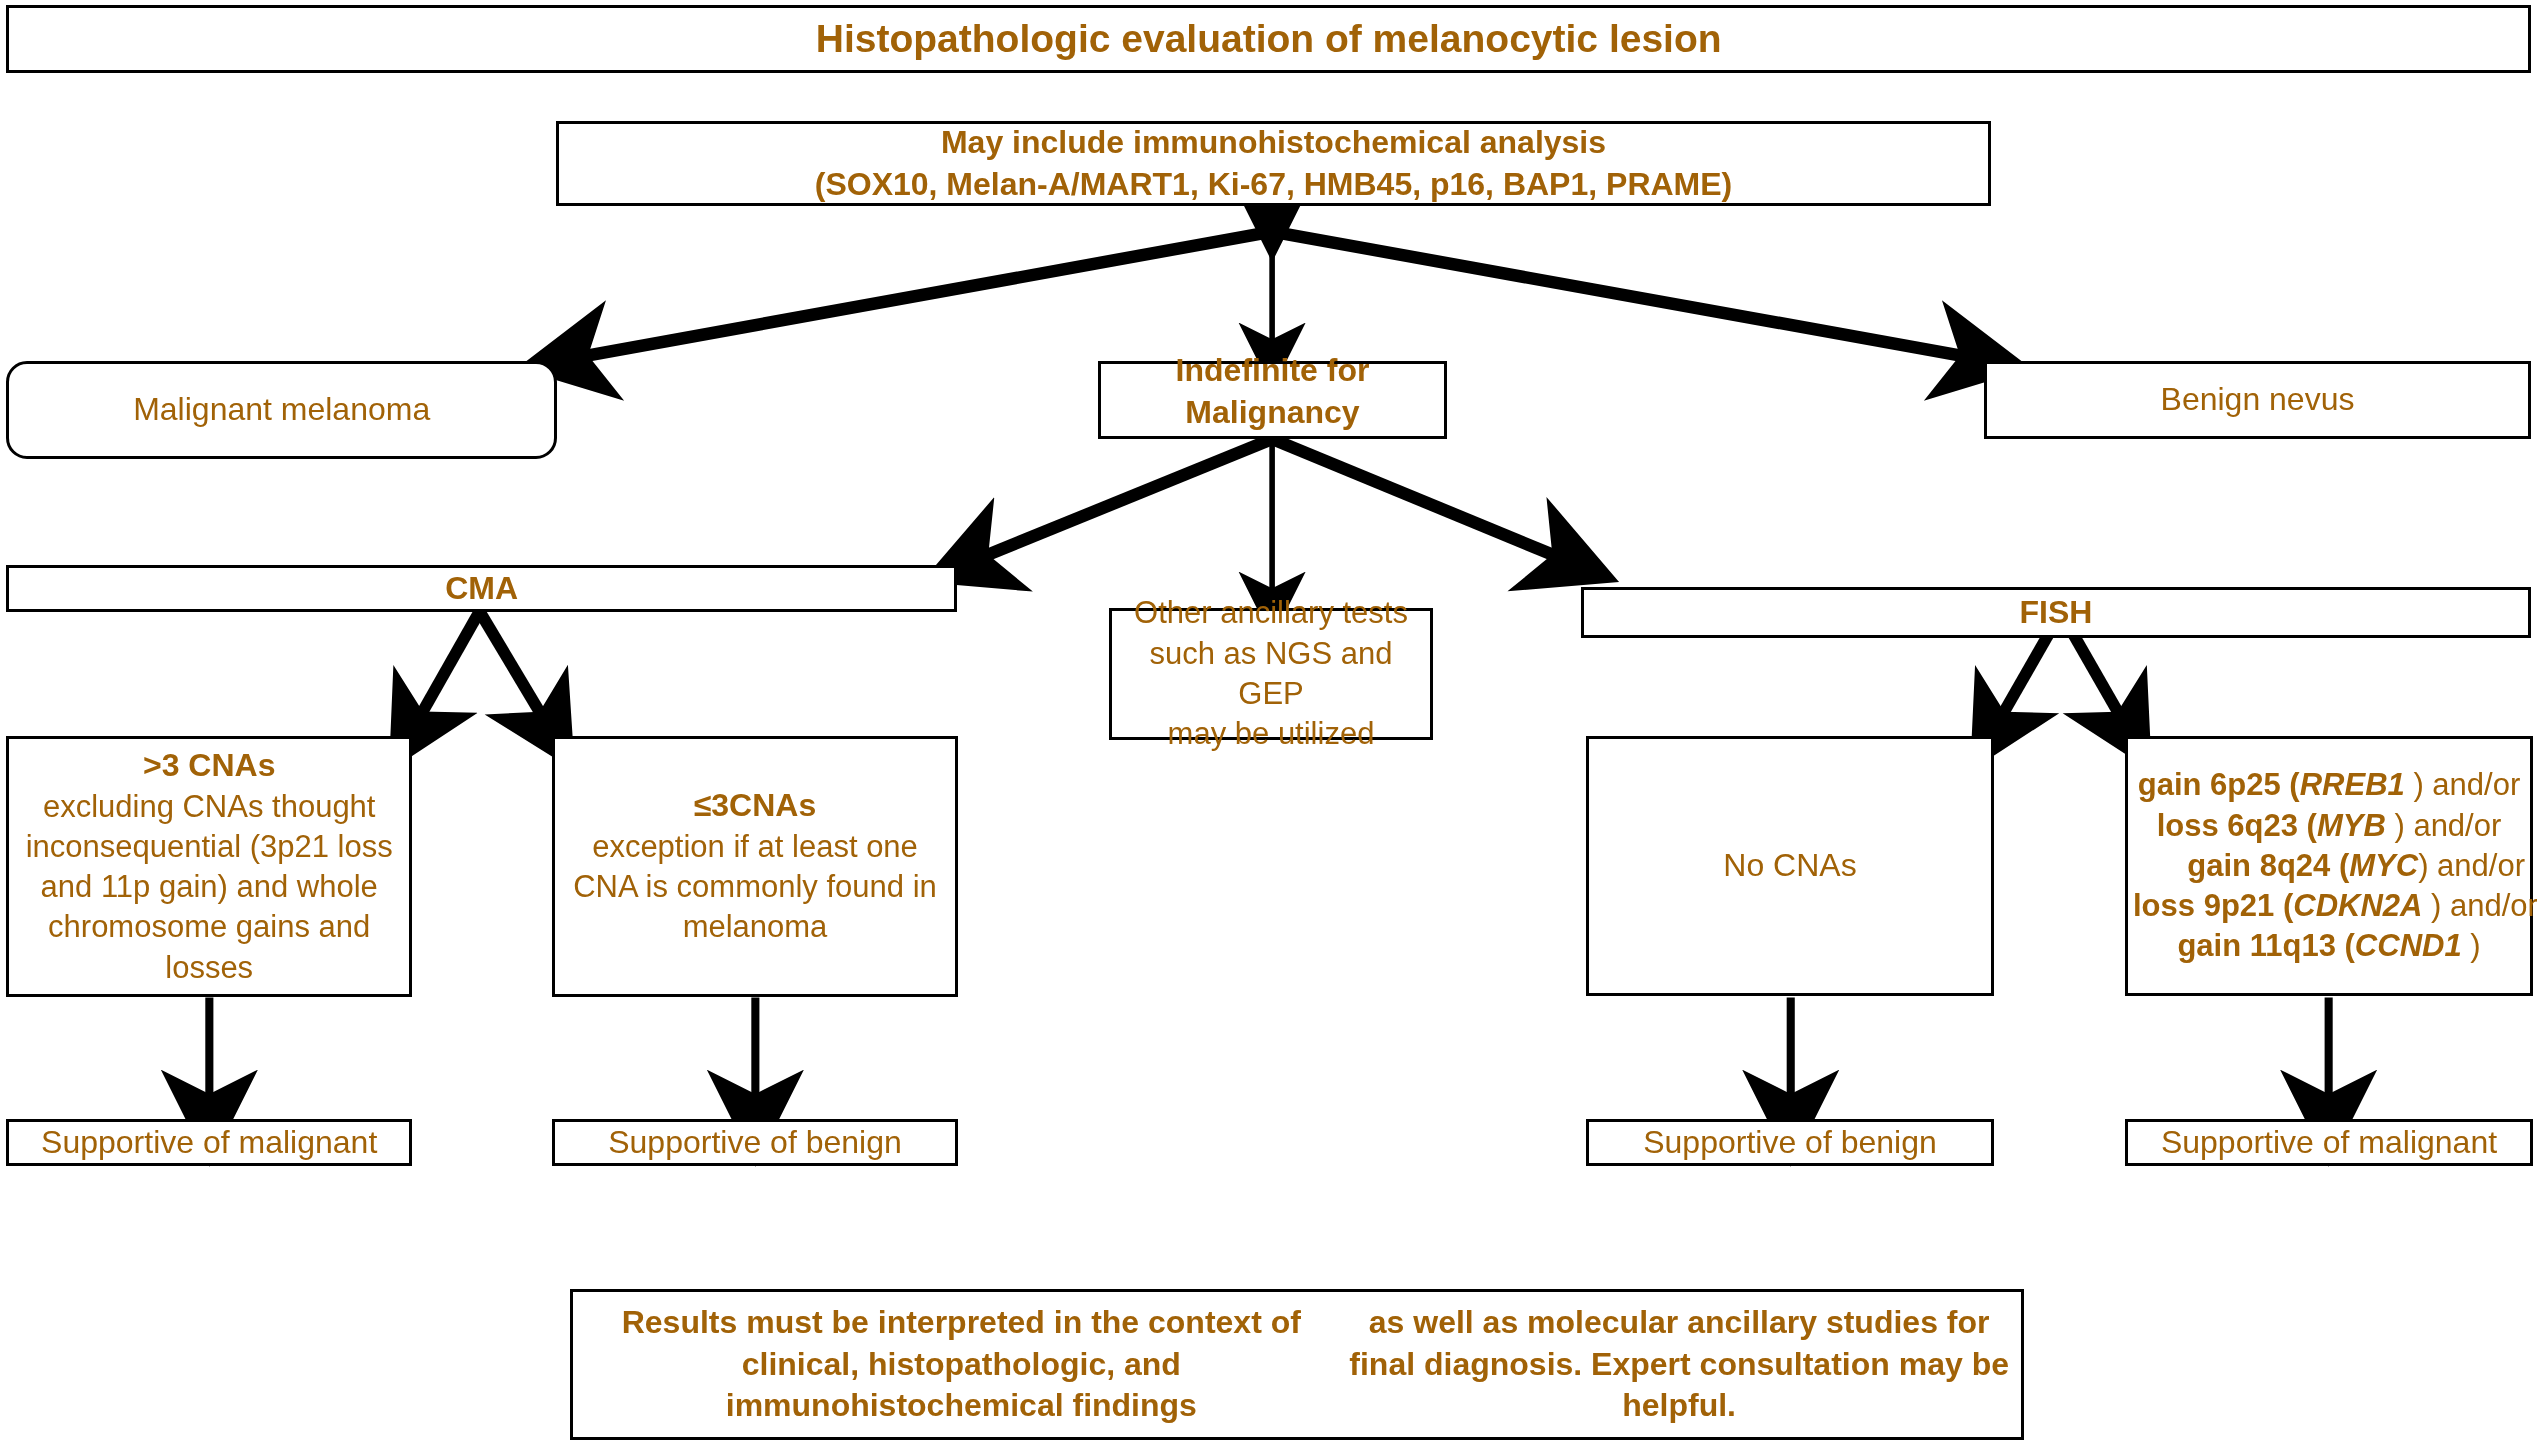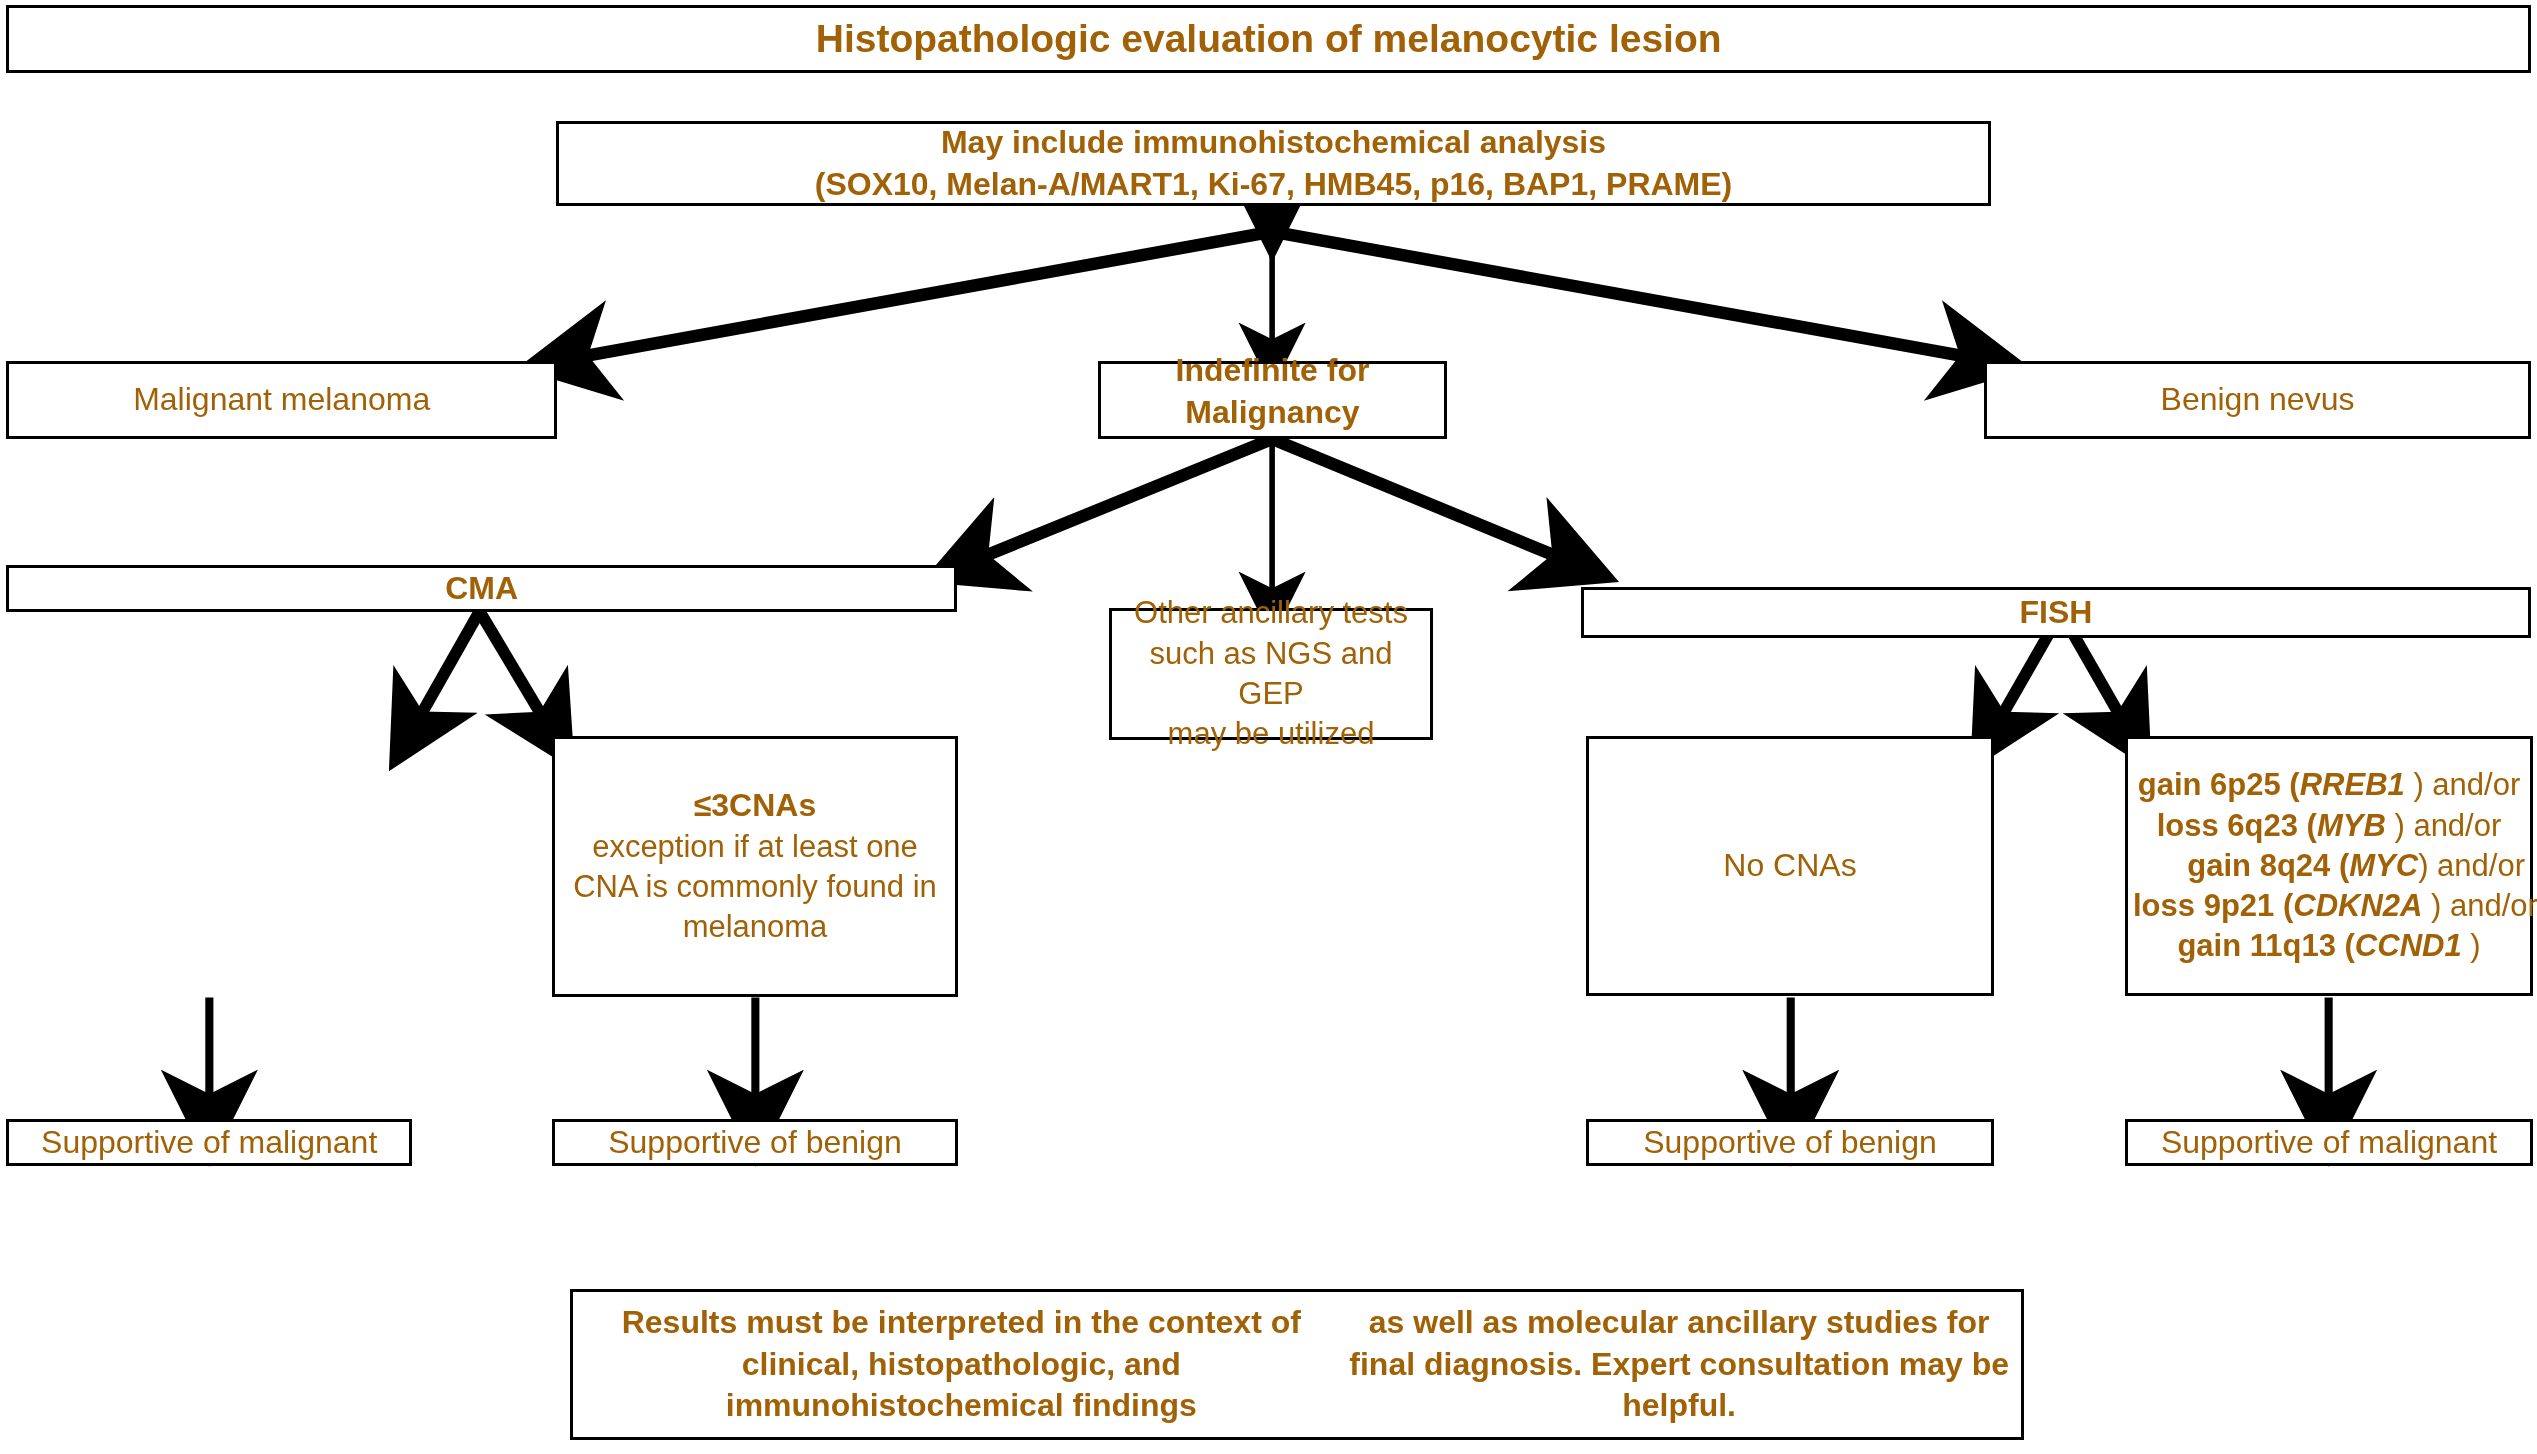--- a/index.html
+++ b/index.html
@@ -130,21 +130,21 @@
 
   <div class="node f-title" style="left:6.2px; top:5px; width:2525px; height:68px;">
     <span class="txt">Histopathologic evaluation of melanocytic lesion</span>
   </div>
 
   <div class="node f-sub" style="left:556px; top:80px; width:1435px; height:85px; flex-direction:column;">
     <span>May include immunohistochemical analysis</span>
     <span>(SOX10, Melan-A/MART1, Ki-67, HMB45, p16, BAP1, PRAME)</span>
   </div>
 
-  <div class="node f-node" style="left:6.2px; top:361px; width:551px; height:78px;">
+  <div class="node f-node" style="left:6.2px; top:361px; width:551px; height:98px;border-radius:21px;">
     <span class="txt">Malignant melanoma</span>
   </div>
 
   <div class="node f-nodeb" style="left:1098px; top:361px; width:349px; height:78px; flex-direction:column;">
     <span>Indefinite for</span>
     <span>Malignancy</span>
   </div>
 
   <div class="node f-node" style="left:1984px; top:361px; width:547px; height:78px;">
     <span class="txt">Benign nevus</span>
@@ -157,20 +157,24 @@
   <div class="node f-nodeb" style="left:1581px; top:587px; width:950px; height:51px;">
     <span class="txt">FISH</span>
   </div>
 
   <div class="node f-small" style="left:1109px; top:608px; width:324px; height:132px; flex-direction:column;">
     <span>Other ancillary tests</span>
     <span>such as NGS and GEP</span>
     <span>may be utilized</span>
   </div>
 
+  <div class="node f-small multiline" style="left:6.2px; top:736px; width:406px; height:261px; flex-direction:column; padding:6.2px 8.7px;">
+    <span class="f-nodeb">&gt;3 CNAs</span>
+    <span>excluding CNAs thought inconsequential (3p21 loss and 11p gain) and whole chromosome gains and losses</span>
+  </div>
 
   <div class="node f-small multiline" style="left:552px; top:736px; width:406px; height:261px; flex-direction:column; padding:6.2px 11.2px;">
     <span class="f-nodeb">≤3CNAs</span>
     <span>exception if at least one CNA is commonly found in melanoma</span>
   </div>
 
   <div class="node f-node" style="left:1586px; top:736px; width:408px; height:260px;">
     <span class="txt">No CNAs</span>
   </div>
 

